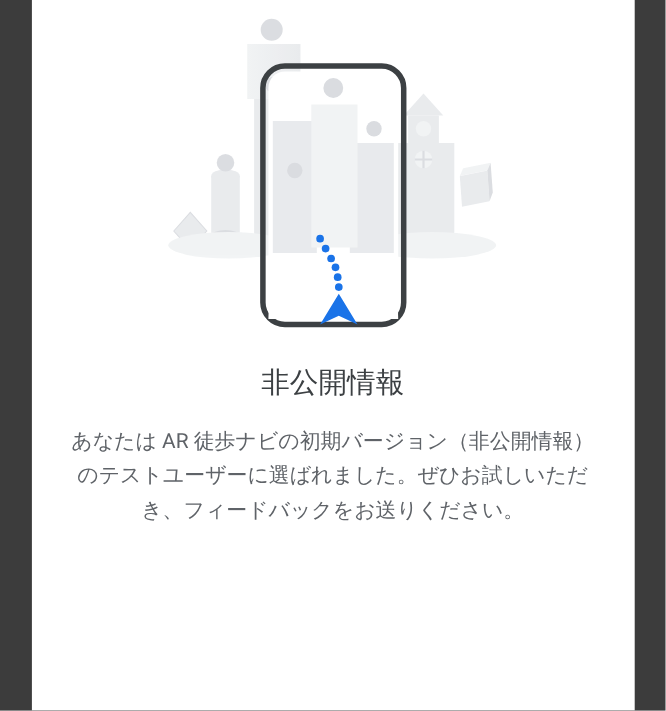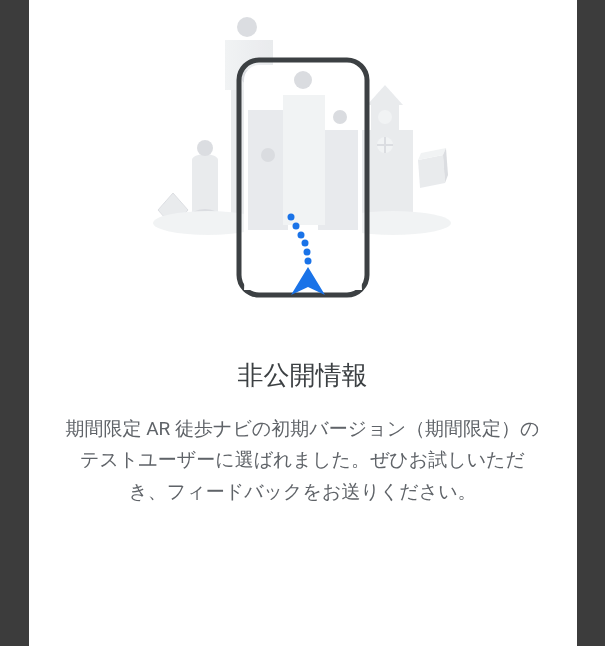--- a/index.html
+++ b/index.html
@@ -36,21 +36,20 @@
       position: relative;
     }
     .illustration {
       width: 380px;
       height: 300px;
     }
     .title {
       font-size: 26px;
       font-weight: 400;
       color: #3c4043;
-      margin-top: 28px;
       margin-bottom: 20px;
       text-align: center;
     }
     .description {
       font-size: 19px;
       line-height: 1.65;
       color: #5f6368;
       text-align: center;
       padding: 0 12px;
       margin-bottom: 36px;
@@ -135,15 +134,15 @@
       <circle cx="192" cy="228" r="3.5" fill="#1a73e8"></circle>
       <circle cx="194" cy="237" r="3.5" fill="#1a73e8"></circle>
       <circle cx="195" cy="246" r="3.5" fill="#1a73e8"></circle>
 
       <path d="M 195 252 L 178 280 L 195 272 L 212 280 Z" fill="#1a73e8"></path>
     </svg>
   </div>
 
   <h1 class="title">非公開情報</h1>
 
-  <p class="description">期間限定 AR 徒歩ナビの初期バージョン（期間限定）のテストユーザーに選ばれました。ぜひお試しいただき、フィードバックをお送りください。</p>
+  <p class="description">あなたは AR 徒歩ナビの初期バージョン（非公開情報）のテストユーザーに選ばれました。ぜひお試しいただき、フィードバックをお送りください。</p>
 
 </div>
 
 </body></html>

